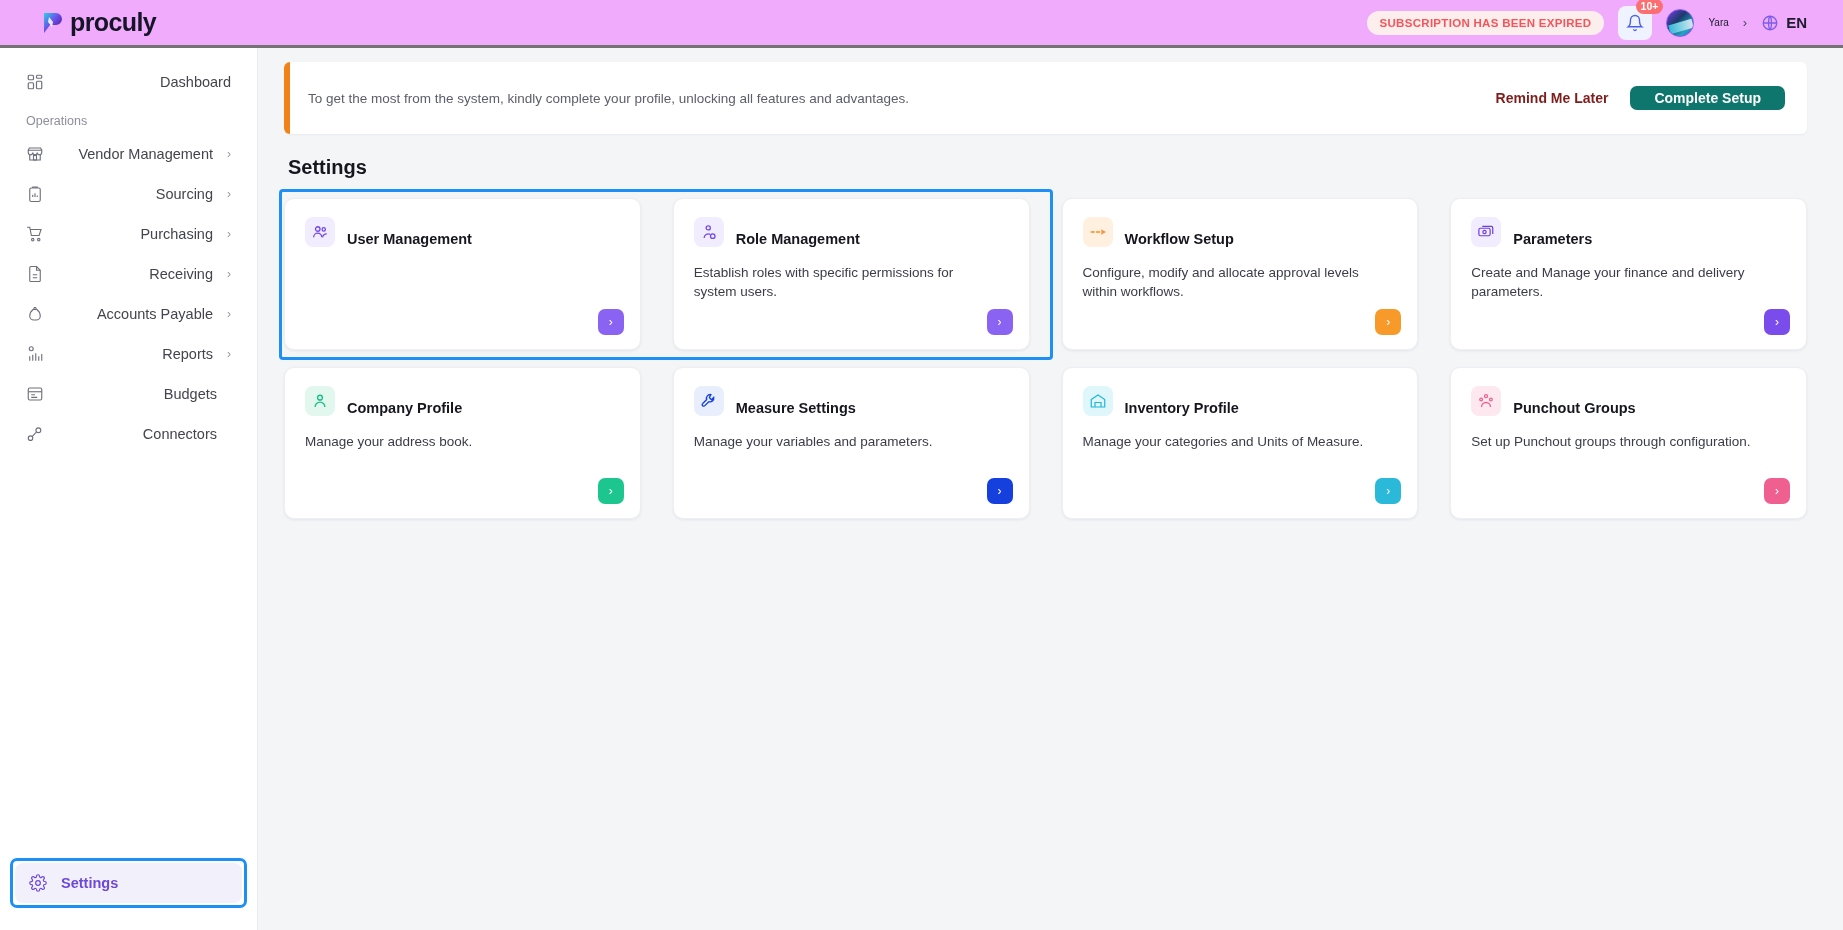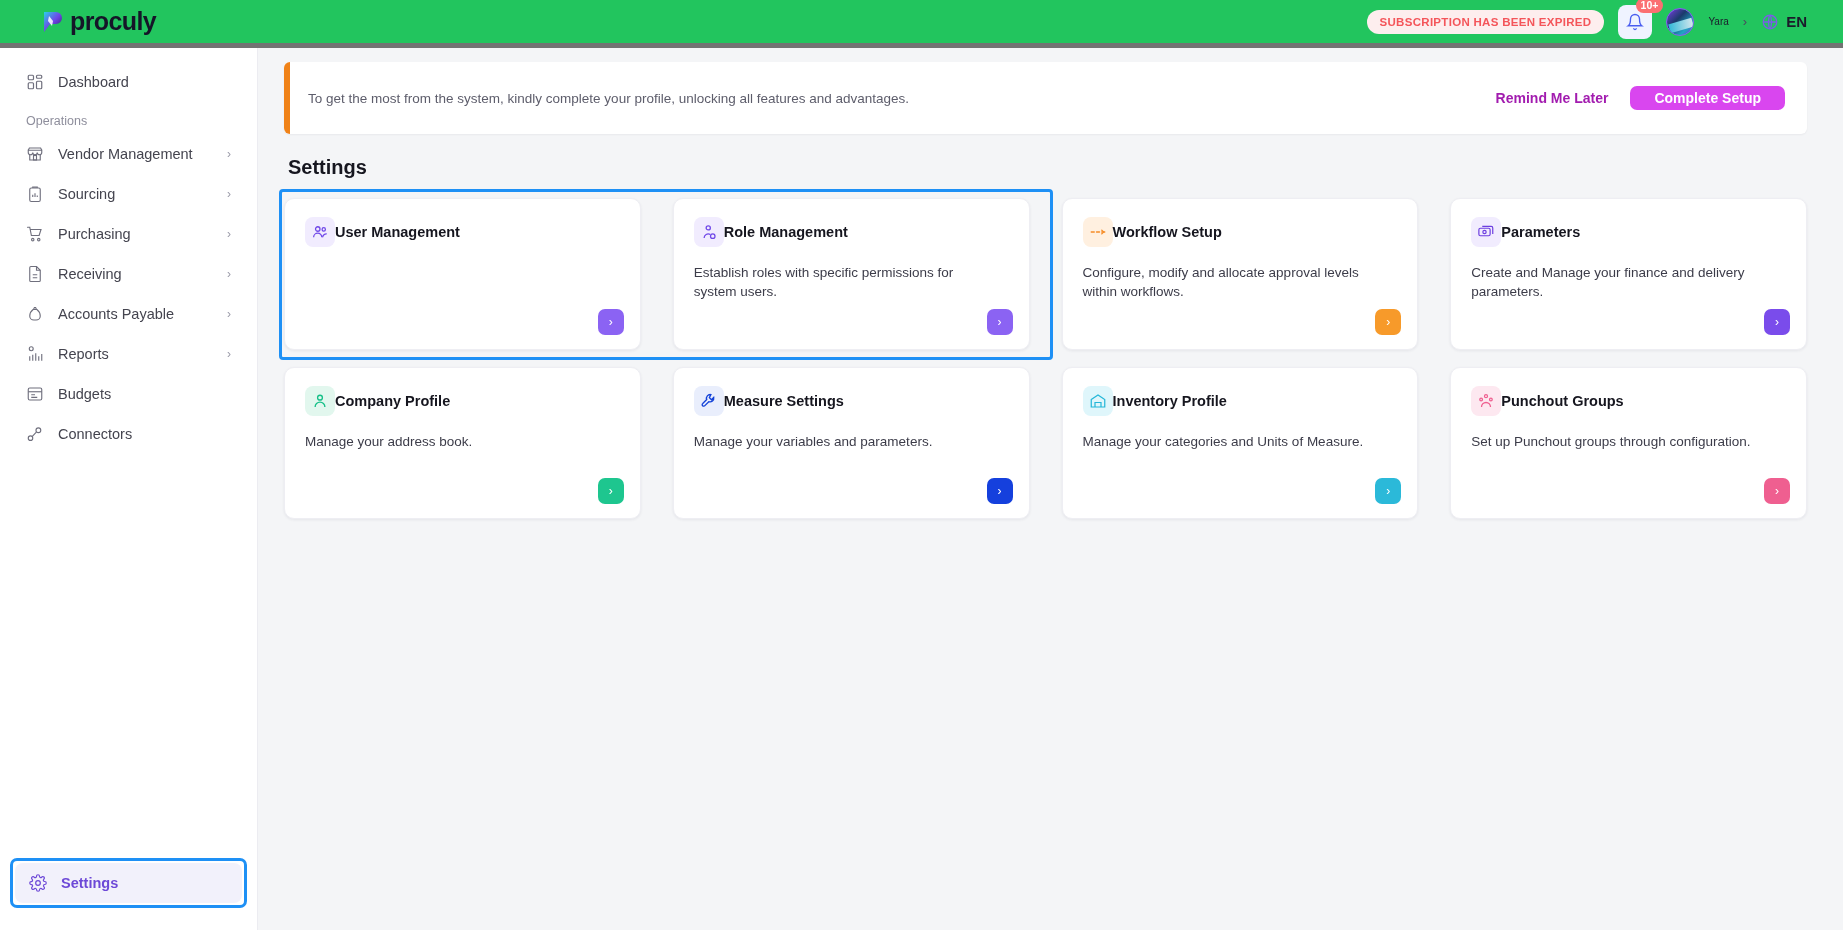--- a/index.html
+++ b/index.html
@@ -6,23 +6,23 @@
   html, body {
     width: 1843px; height: 930px;
     font-family: "Liberation Sans", sans-serif;
     background: #f4f5f7;
     overflow: hidden;
   }
 
   
   .topbar {
     position: absolute; left: 0; top: 0; width: 1843px; height: 48px;
-    background: #22c55e;
+    background: #f0abfc;
     display: flex; align-items: center;
-    border-bottom: 5px solid #737373;
+    border-bottom: 3px solid #737373;
     gap: 16px;
   }
   .brand { display: flex; align-items: center; margin-left: 40px; gap: 4px; }
   .brand-mark { width: 26px; height: 26px; position: relative; }
   .brand-text {
     font-size: 25px; font-weight: 700; color: #151528; letter-spacing: -0.6px;
   }
   .topbar-right {
     margin-left: auto; display: flex; align-items: center; gap: 14px; margin-right: 36px;
   }
@@ -56,21 +56,21 @@
 
   
   .sidebar {
     position: absolute; left: 0; top: 48px; width: 258px; height: 882px;
     background: #ffffff; border-right: 1px solid #ececf1;
     display: flex; flex-direction: column;
   }
   .side-scroll { flex: 1; padding-top: 14px; overflow: hidden; }
   .nav-item {
     display: flex; align-items: center; height: 40px; margin: 0 12px;
-    padding: 0 14px; border-radius: 8px; gap: 14px; cursor: pointer;
+    padding: 0 14px; border-radius: 8px; gap: 14px; cursor: pointer; text-align: right;
   }
   .nav-label { font-size: 14.5px; color: #44444f; flex: 1; }
   .nav-chevron { color: #9a9aa8; font-size: 12px; }
   .nav-group-title {
     font-size: 12.5px; color: #8e8e9c; padding: 12px 26px 6px 26px;
   }
   .side-bottom { padding: 0 0 22px 0; }
   .settings-outline {
     margin: 0 10px; border: 3px solid #1e90f5; border-radius: 7px; padding: 2px;
   }
@@ -93,42 +93,42 @@
     box-shadow: 0 1px 2px rgba(20,20,40,.05);
   }
   .setup-banner::before {
     content: ""; position: absolute; left: 0; top: 0; bottom: 0; width: 6px; background: #f08218;
   }
   .banner-text { padding-left: 24px; }
   .banner-title { font-size: 15px; font-weight: 700; color: #16161f; margin-bottom: 8px; }
   .banner-sub { font-size: 13.5px; color: #5d5d6b; }
   .banner-actions { margin-left: auto; display: flex; align-items: center; gap: 22px; padding-right: 22px; }
   .remind-btn {
-    font-size: 14px; font-weight: 600; color: #a21caf; background: none; border: none; cursor: pointer;
+    font-size: 14px; font-weight: 600; color: #7f1d1d; background: none; border: none; cursor: pointer;
     font-family: "Liberation Sans", sans-serif;
   }
   .complete-btn {
-    background: #d946ef; color: #fff; font-size: 14px; font-weight: 700;
+    background: #0f766e; color: #fff; font-size: 14px; font-weight: 700;
     border: none; border-radius: 7px; padding: 4px 24px; cursor: pointer;
     font-family: "Liberation Sans", sans-serif;
   }
 
   .page-title { font-size: 20px; font-weight: 700; color: #16161f; margin: 22px 0 14px 4px; }
 
   .cards-area { position: relative; }
   .row {
     display: grid; grid-template-columns: repeat(4, 1fr); gap: 32px; margin-bottom: 12px;
   }
   .row.row1 { padding: 5px 0; }
   .card {
     background: #fff; border-radius: 10px; height: 152px; padding: 18px 20px 14px 20px;
     position: relative; box-shadow: 0 1px 3px rgba(25,25,50,.07);
     border: 1px solid #eeeef3; cursor: pointer;
   }
-  .card-head { display: flex; align-items: center; }
+  .card-head { display: flex; align-items: flex-end; gap: 12px; }
   .card-ico {
     width: 30px; height: 30px; border-radius: 8px;
     display: flex; align-items: center; justify-content: center; flex: none;
   }
   .card-title { font-size: 14.5px; font-weight: 700; color: #16161f; }
   .card-desc { font-size: 13.5px; color: #3c3c49; line-height: 1.42; margin-top: 16px; max-width: 96%; }
   .card-go {
     position: absolute; right: 16px; bottom: 14px; width: 26px; height: 26px;
     border-radius: 7px; display: flex; align-items: center; justify-content: center;
     color: #fff; font-size: 12px;

